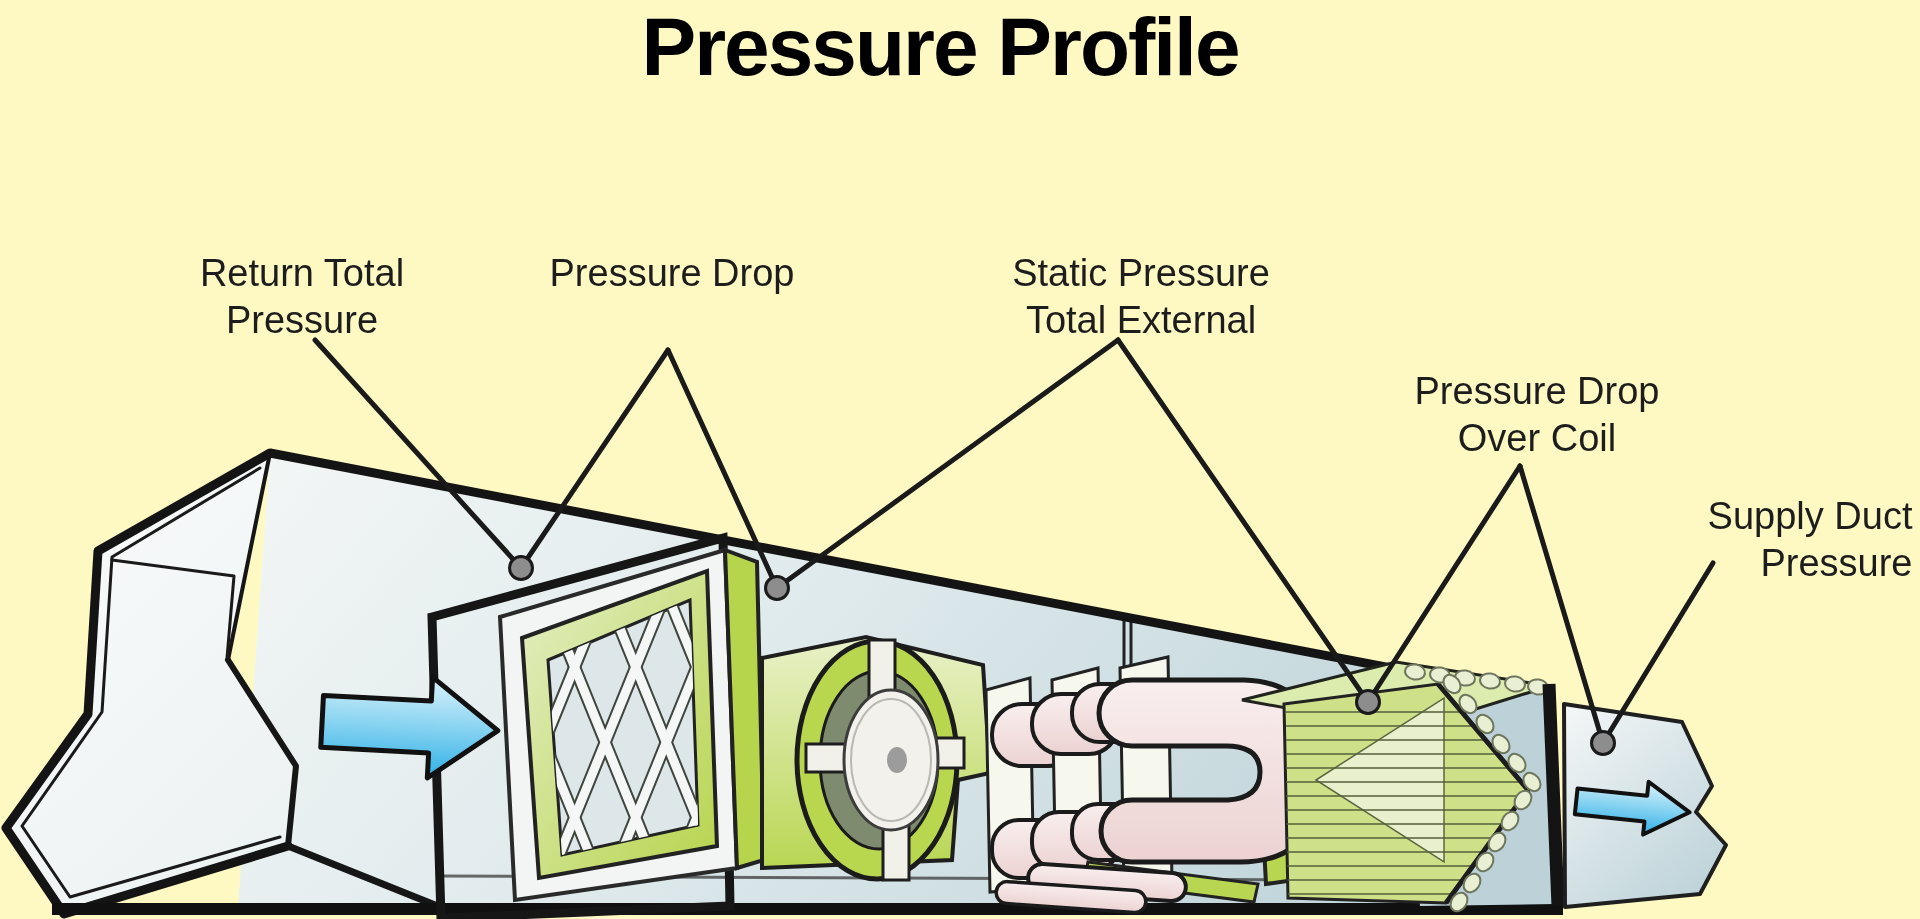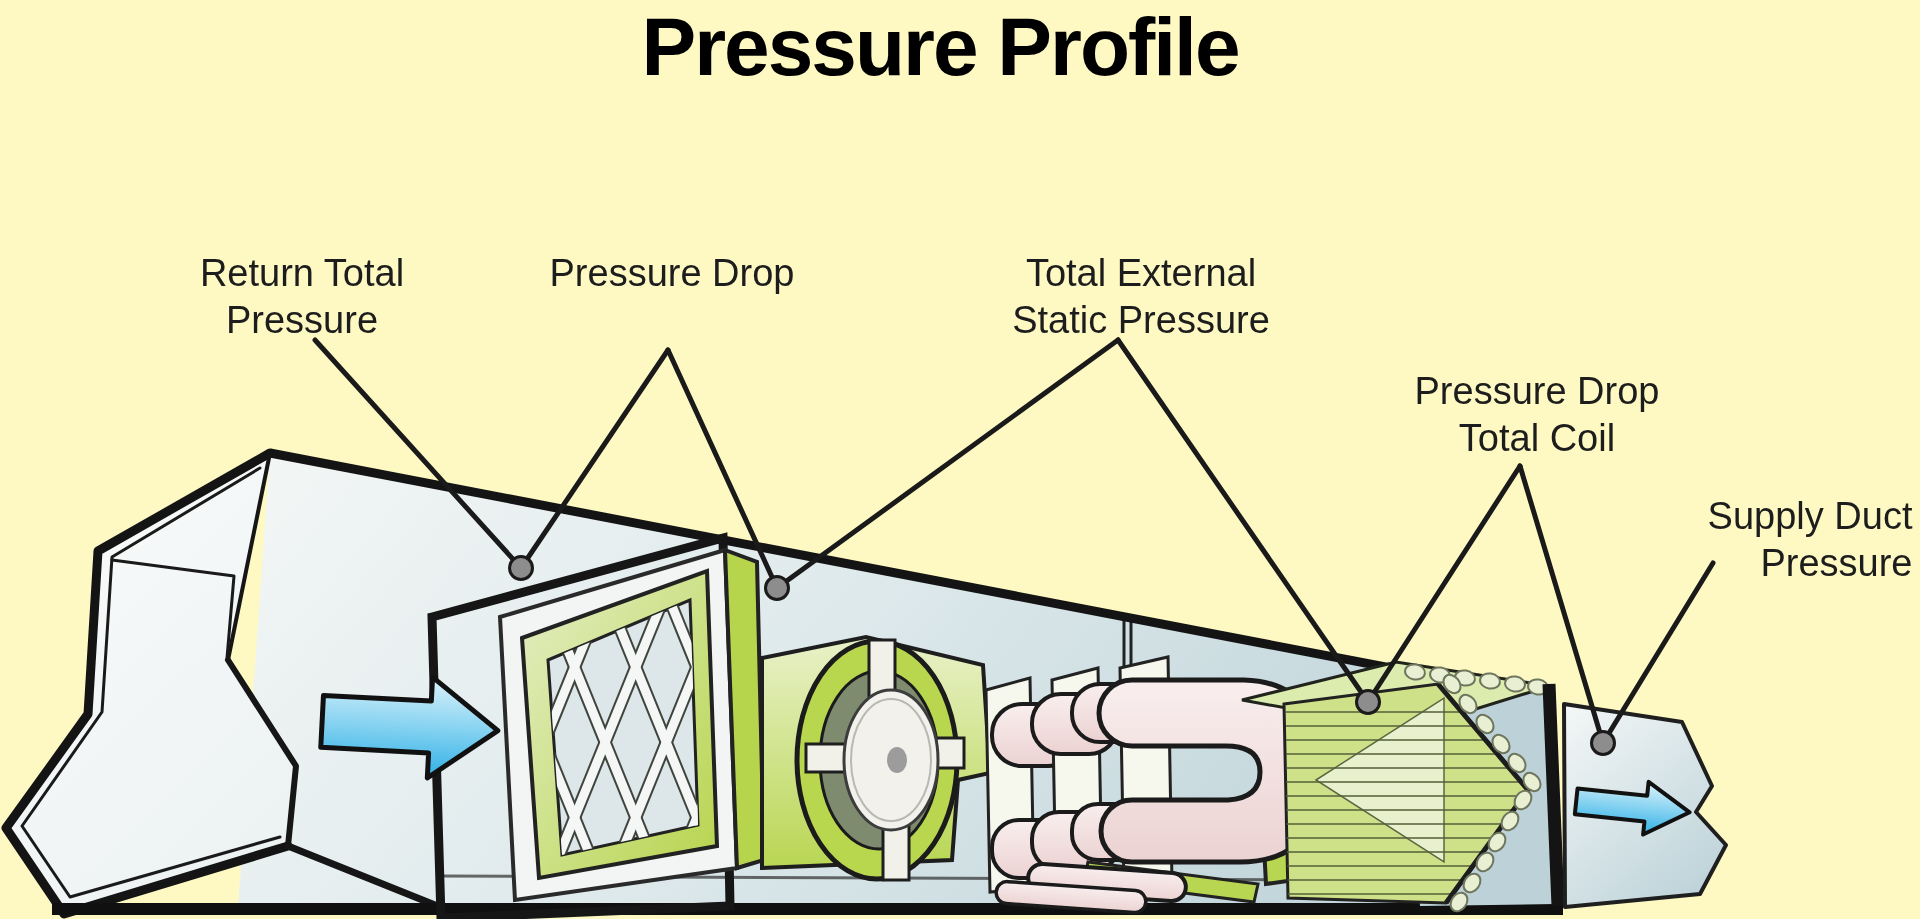--- a/index.html
+++ b/index.html
@@ -231,25 +231,25 @@
   <div class="title">Pressure Profile</div>
 
   <div class="callout" id="label-return">
     <span>Return Total</span>
     <span>Pressure</span>
   </div>
   <div class="callout" id="label-filter">
     <span>Pressure Drop</span>
   </div>
   <div class="callout" id="label-tesp">
+    <span>Static Pressure</span>
     <span>Total External</span>
-    <span>Static Pressure</span>
   </div>
   <div class="callout" id="label-coil">
     <span>Pressure Drop</span>
-    <span>Total Coil</span>
+    <span>Over Coil</span>
   </div>
   <div class="callout" id="label-supply">
     <span>Supply Duct</span>
     <span>Pressure</span>
   </div>
 
 </div>
 
 </body></html>

